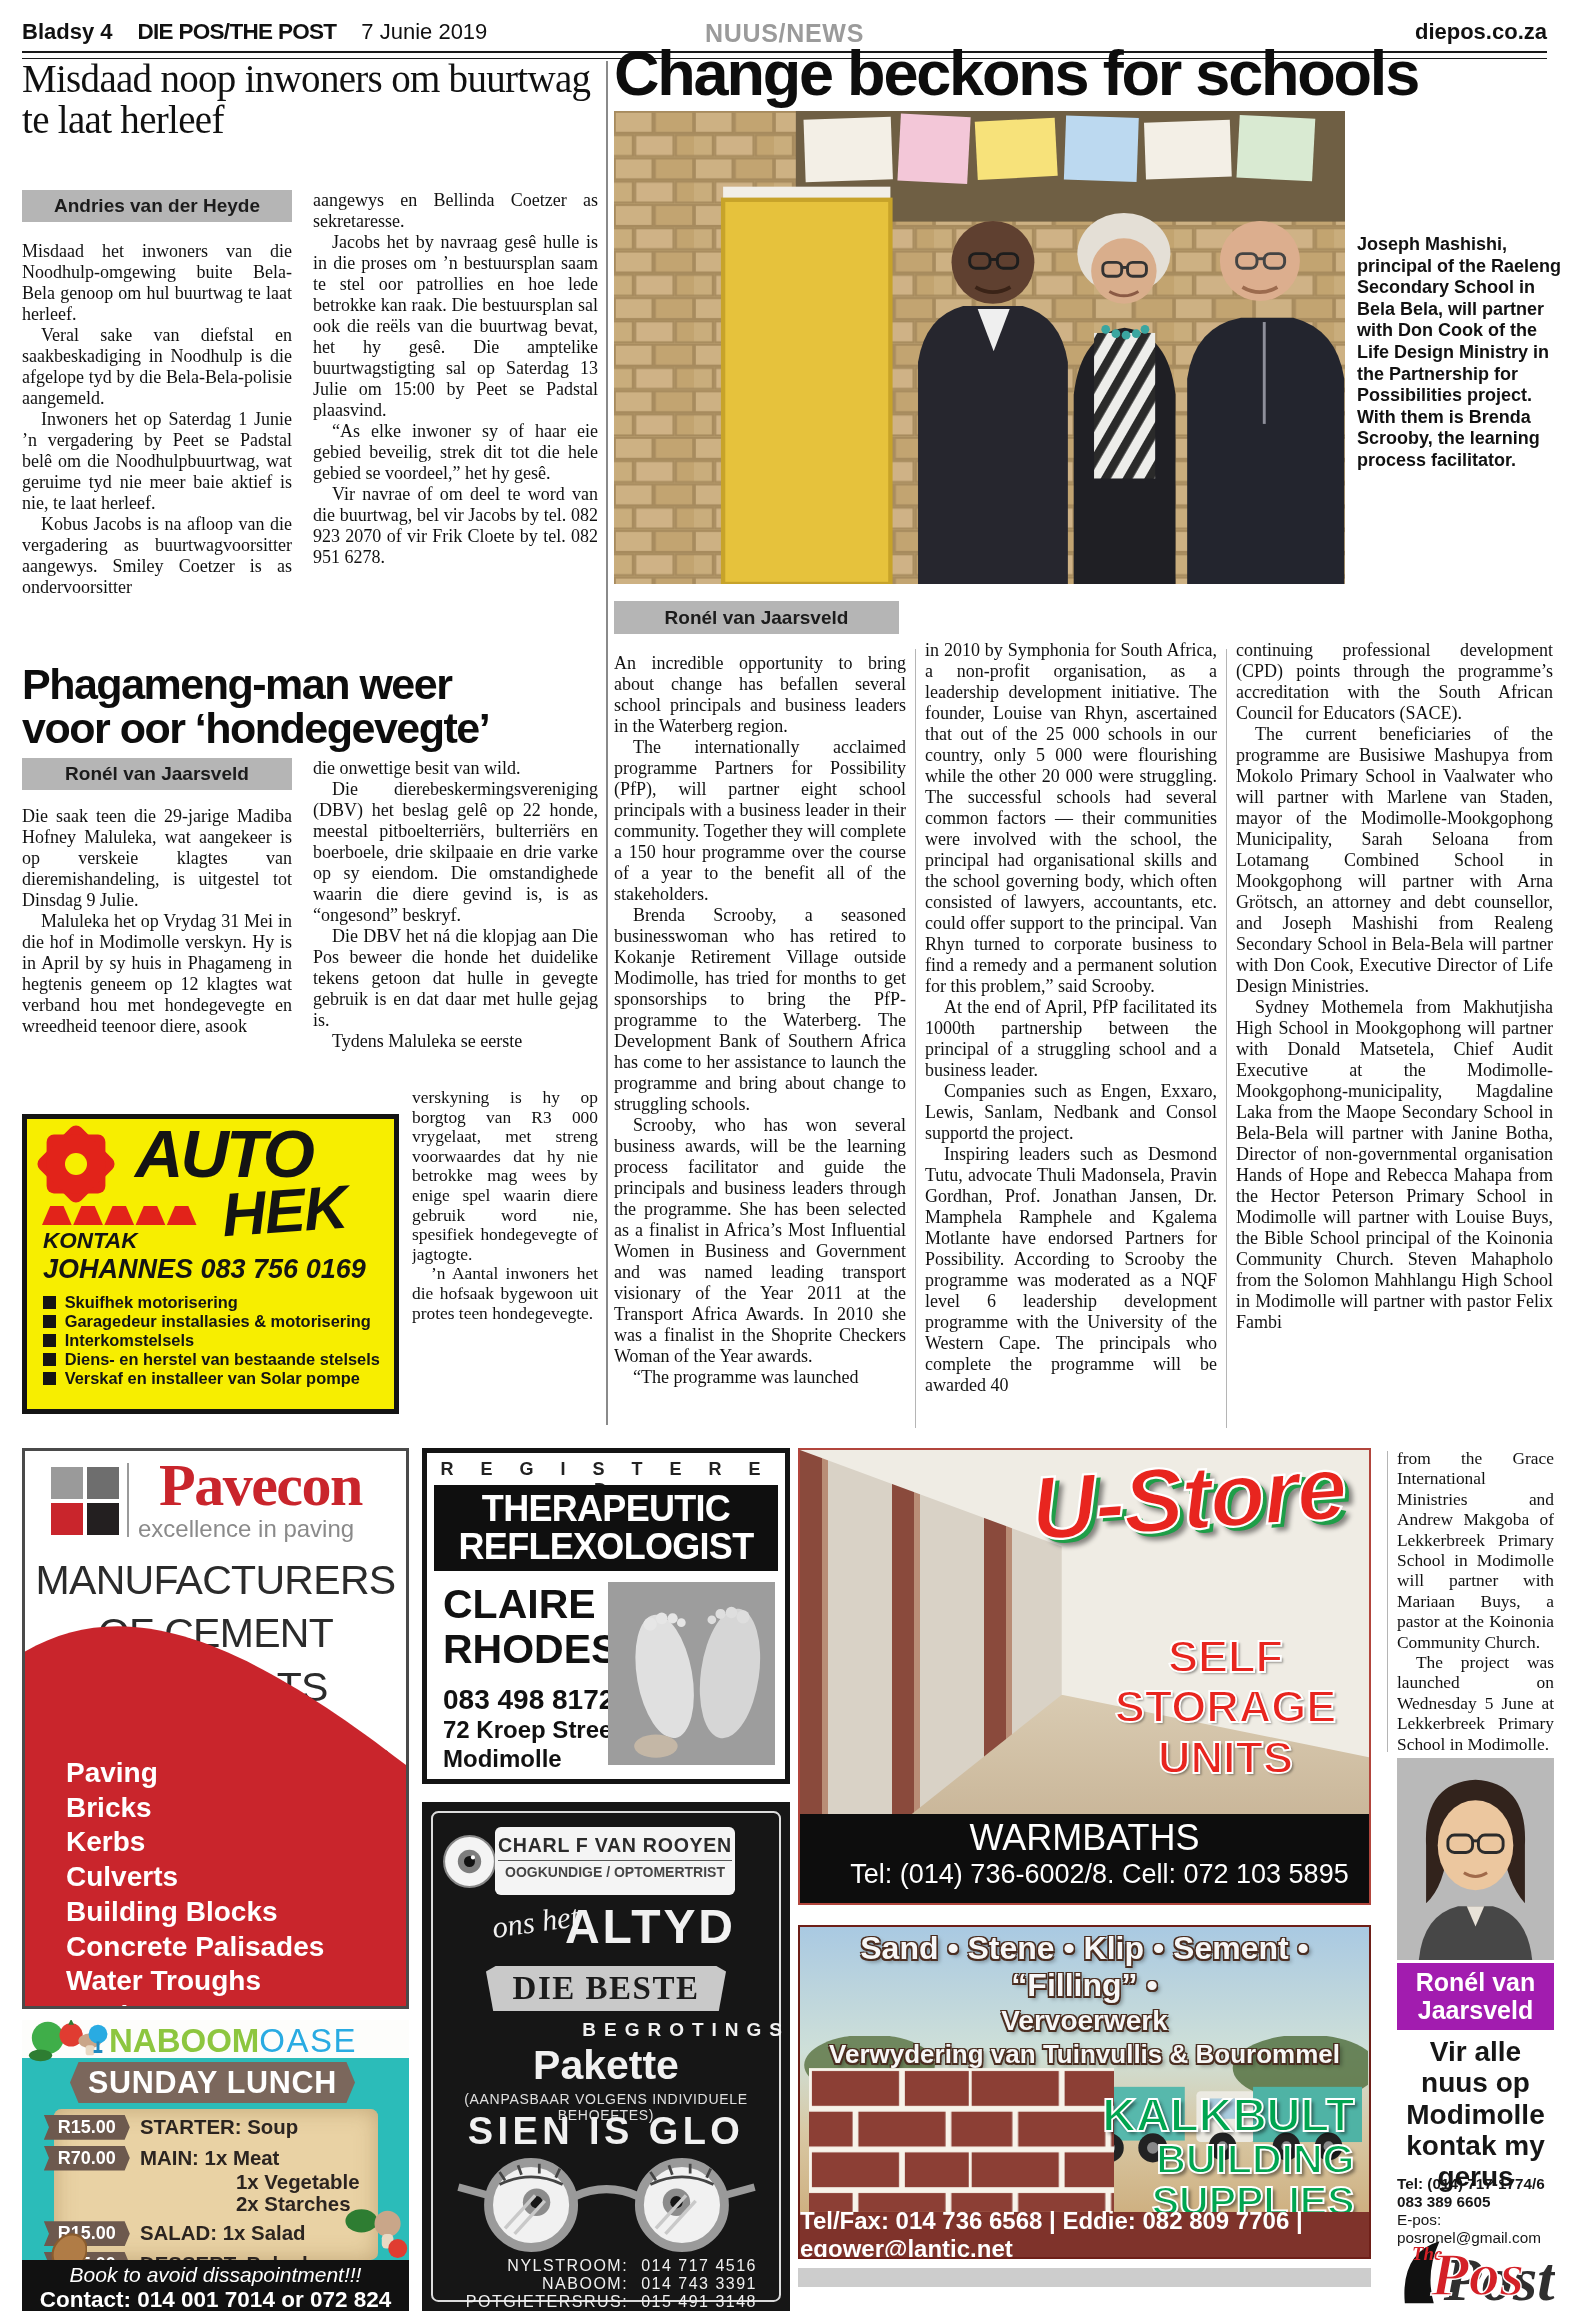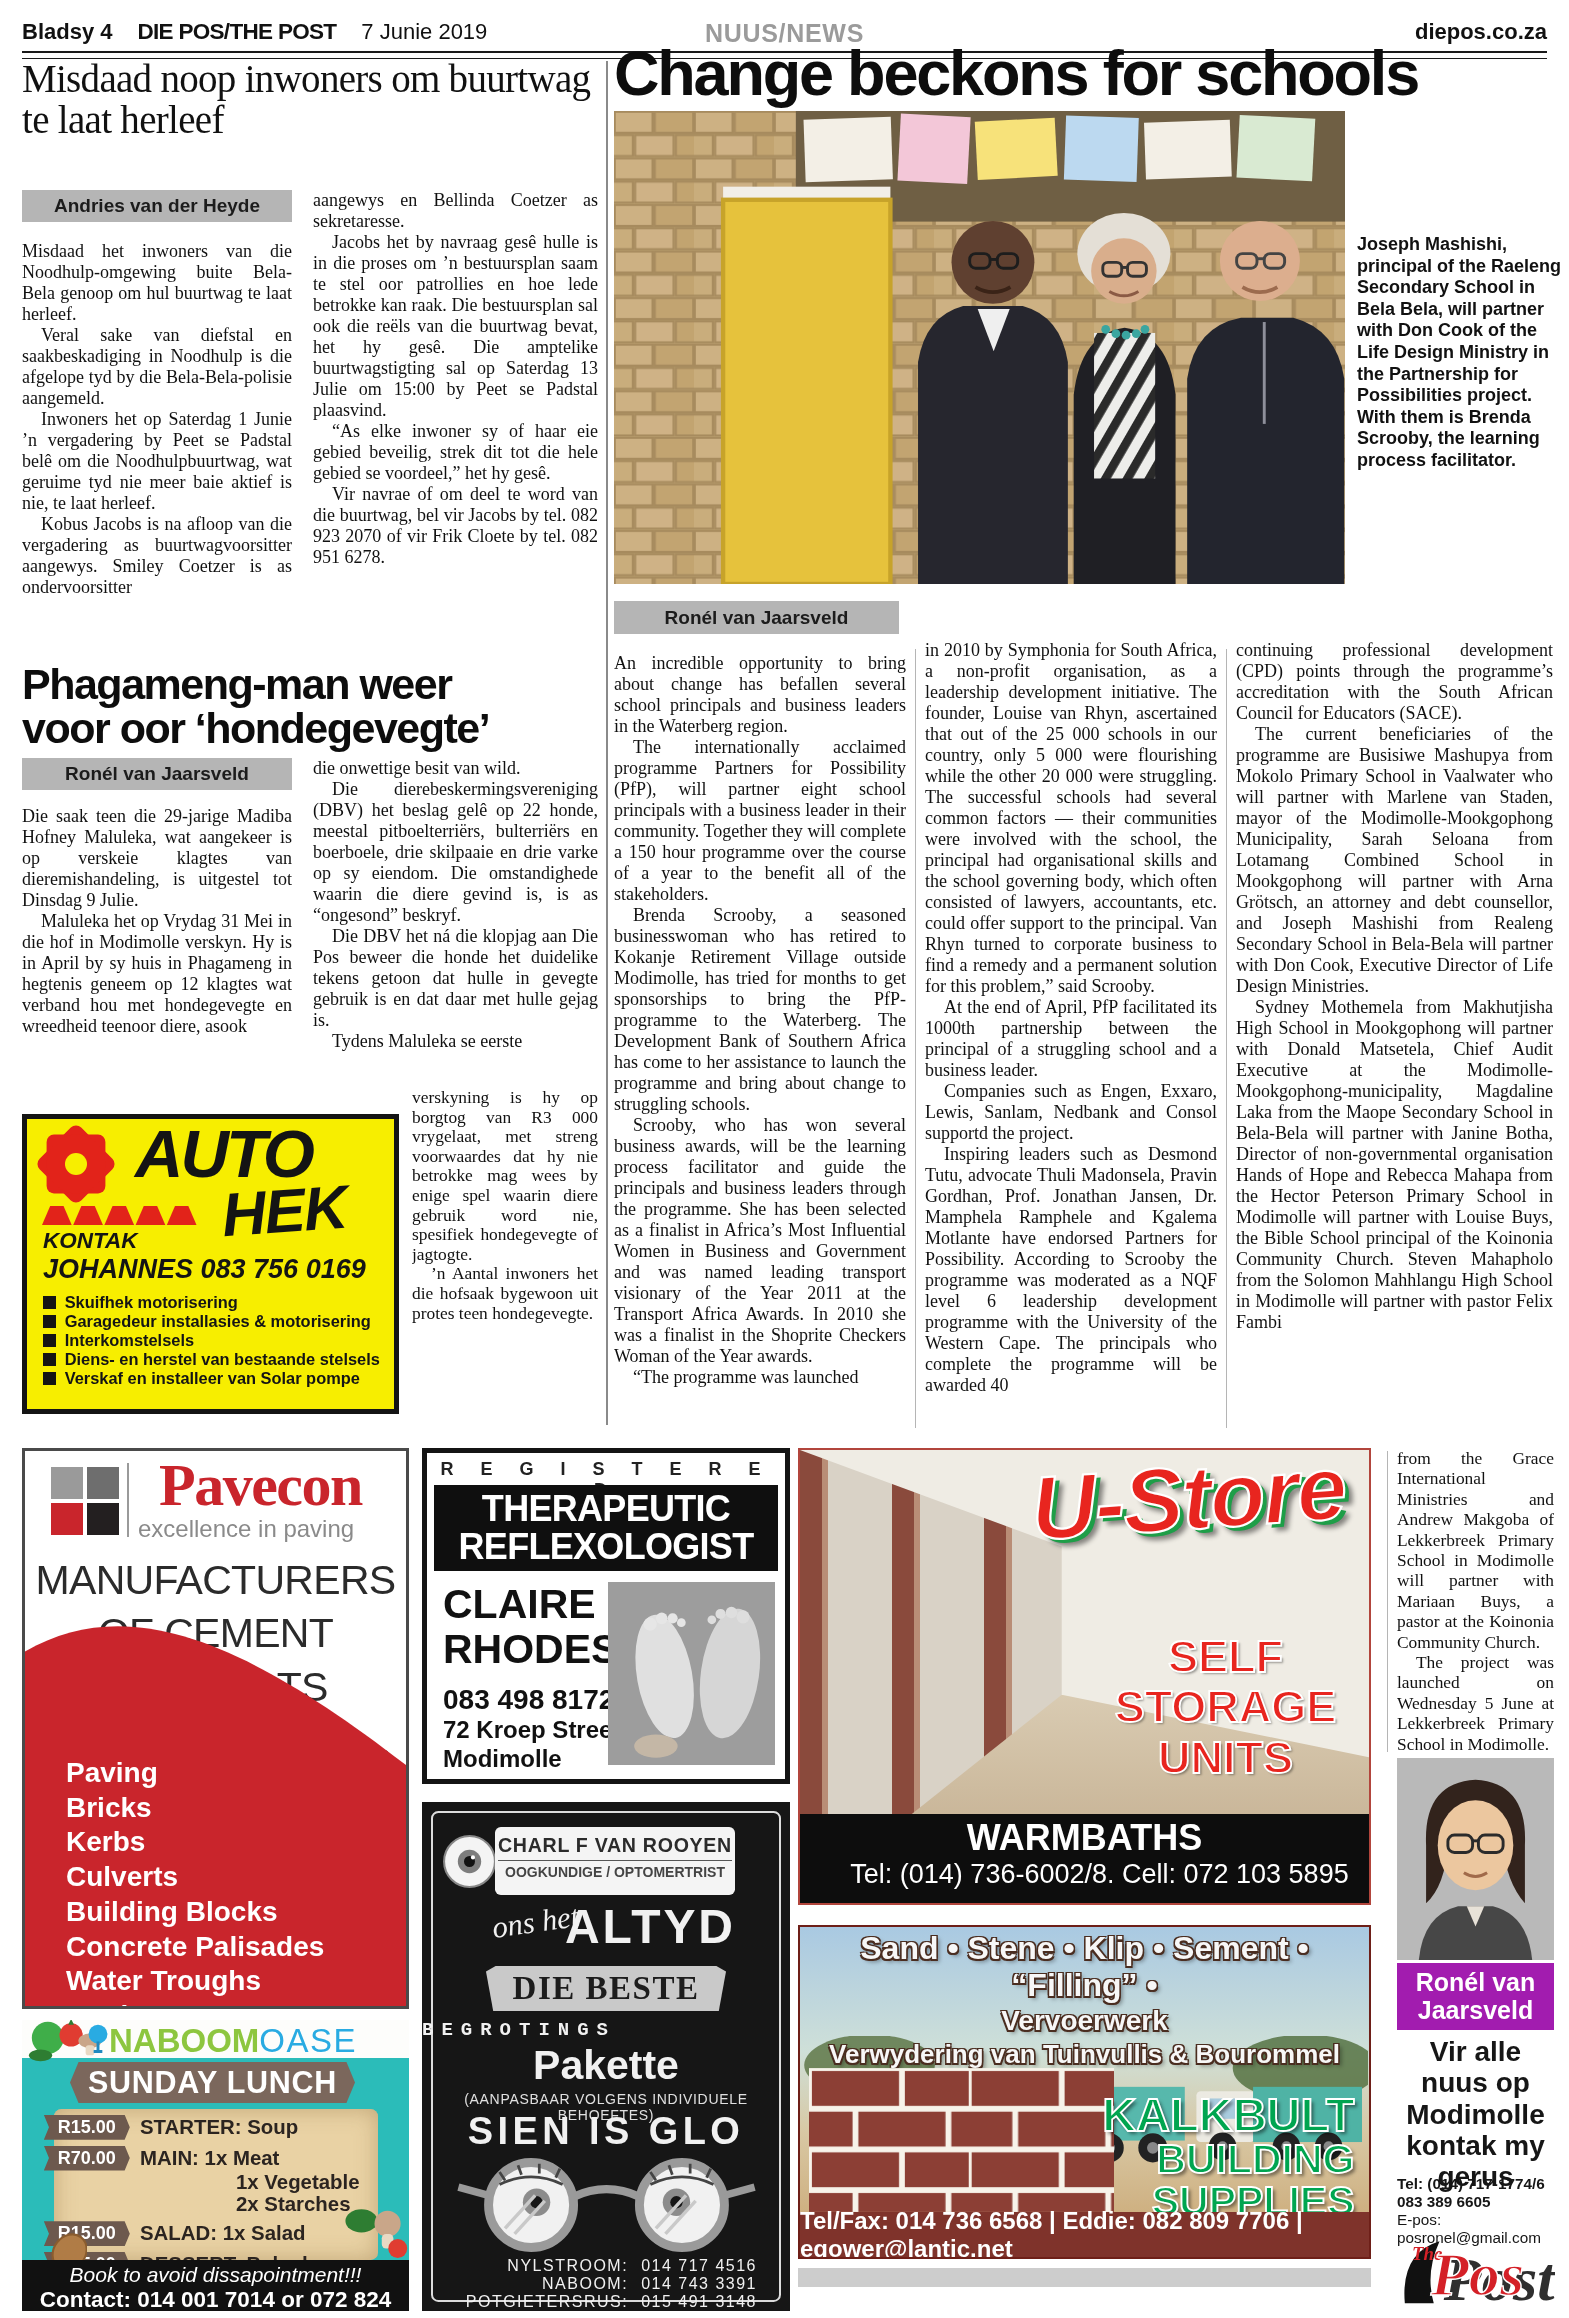--- a/index.html
+++ b/index.html
@@ -81,36 +81,36 @@
 
   
   .charl{left:422px;top:1802px;width:368px;height:509px;background:#161616;box-sizing:border-box;overflow:hidden;font-family:"Liberation Sans",sans-serif;color:#f1f1f1;}
   .charl:before{content:"";position:absolute;inset:8.7px;border:2.2px solid #dcdcdc;border-radius:7.3px;pointer-events:none;}
   .ch-box{position:absolute;left:73px;top:25px;width:240px;height:68px;background:#f4f4f4;border-radius:5.8px;color:#2b2b2b;text-align:center;padding-top:7.3px;box-sizing:border-box;}
   .ch-box .nm{font-weight:700;font-size:19.6px;letter-spacing:0.7px;border-bottom:1.5px solid #555;display:inline-block;padding-bottom:2.9px;}
   .ch-box .sub{font-weight:700;font-size:14px;color:#444;margin-top:2.9px;}
   .ch-onshet{position:absolute;left:70px;top:103px;font-style:italic;font-size:30.5px;transform:rotate(-8deg);font-family:"Liberation Serif",serif;}
   .ch-altyd{position:absolute;left:143px;top:97px;font-weight:900;font-size:48px;letter-spacing:2.9px;}
   .ch-banner{position:absolute;left:64px;top:164px;width:240px;height:45px;background:#c9c9c9;color:#1d1d1d;display:flex;align-items:center;justify-content:center;font-family:"Liberation Serif",serif;font-weight:700;font-size:33px;letter-spacing:1.5px;clip-path:polygon(0 12%,4% 0,96% 0,100% 12%,97% 100%,3% 100%);}
-  .ch-begro{position:absolute;left:0;top:217px;width:100%;text-align:left;font-weight:700;font-size:19px;letter-spacing:8px;font-family:Liberation Mono, monospace;}
+  .ch-begro{position:absolute;left:0;top:217px;width:100%;text-align:right;font-weight:700;font-size:19px;letter-spacing:8px;}
   .ch-pakette{position:absolute;left:0;top:240px;width:100%;text-align:center;font-weight:700;font-size:41px;}
   .ch-note{position:absolute;left:0;top:289px;width:100%;text-align:center;font-size:14px;letter-spacing:0.7px;color:#e0e0e0;}
   .ch-sien{position:absolute;left:0;top:308px;width:100%;text-align:center;font-weight:900;font-size:38px;letter-spacing:4.4px;}
   .ch-glasses{position:absolute;left:28px;top:355px;width:313px;height:96px;}
   .ch-phones{position:absolute;right:33px;top:455px;font-size:16px;line-height:18px;letter-spacing:1.5px;text-align:right;white-space:nowrap;}
   .ch-phones b{font-weight:400;display:inline-block;min-width:109px;text-align:right;margin-left:13px;}
 
   
   .ustore{left:798px;top:1448px;width:573px;height:457px;border:2.2px solid #b2453c;box-sizing:border-box;overflow:hidden;background:#efece4;}
   .us-wallL{position:absolute;left:0;top:0;width:46%;height:82%;background:repeating-linear-gradient(90deg,#8a4a3c 0 22px,#b98d76 22px 28px,#d9d2c6 28px 92px);clip-path:polygon(0 0,100% 26%,100% 100%,0 100%);}
   .us-floor{position:absolute;left:0;bottom:0;width:100%;height:46%;background:linear-gradient(#d9cbb2,#bfa océ88);background:linear-gradient(#d9cbb2,#bfa888);clip-path:polygon(0 100%,46% 0,100% 30%,100% 100%);}
   .us-logo{position:absolute;left:231px;top:-2.9px;font-family:"Liberation Sans",sans-serif;font-style:italic;font-weight:900;font-size:90px;letter-spacing:-1.5px;color:#e8251f;-webkit-text-stroke:2.2px #fff;text-shadow:4.4px 4.4px 0 #1e9e48,8px 8px 5.8px rgba(0,0,0,.45);transform:rotate(-4deg);}
   .us-stack{position:absolute;left:291px;top:182px;width:269px;text-align:center;font-family:"Liberation Sans",sans-serif;font-weight:900;font-size:45px;line-height:1.12;color:#e8251f;-webkit-text-stroke:1.8px #fff;text-shadow:2.2px 2.2px 2.2px rgba(0,0,0,.35);}
   .us-band{position:absolute;left:0;right:0;bottom:0;height:89px;background:#0d0d0d;color:#fff;text-align:center;font-family:"Liberation Sans",sans-serif;}
-  .us-town{font-weight:700;font-size:36px;line-height:42px;margin-top:2.9px;}
+  .us-town{font-weight:400;font-size:36px;line-height:42px;margin-top:2.9px;}
   .us-tel{font-size:27px;padding-left:30px;}
 
   
   .kalkbult{left:798px;top:1925px;width:573px;height:334px;border:2.9px solid #6e1f18;box-sizing:border-box;overflow:hidden;background:linear-gradient(#a9c9e2 0%,#cfe0d8 38%,#d8c8a4 62%,#c9a36e 100%);font-family:"Liberation Sans",sans-serif;}
   .kb-top{position:absolute;left:0;top:2.9px;width:100%;text-align:center;color:#f7f7f7;font-weight:900;font-size:32px;letter-spacing:0;text-shadow:1.5px 1.5px 0 #4a2d20,-1.5px -1.5px 0 #4a2d20,1.5px -1.5px 0 #4a2d20,-1.5px 1.5px 0 #4a2d20,2.9px 2.9px 4.4px rgba(0,0,0,.4);}
   .kb-l2{font-size:28px;margin-top:1.5px;}
   .kb-l3{font-size:26px;margin-top:1.5px;}
   .kb-trucks{position:absolute;left:4.4px;top:109px;width:564px;height:138px;}
   .kb-bricks{position:absolute;left:8.7px;bottom:45px;width:305px;height:144px;}
   .kb-name{position:absolute;right:14.5px;top:164px;text-align:right;font-weight:900;color:#00a550;line-height:1.02;-webkit-text-stroke:1.8px #fff;text-shadow:2.9px 2.9px 3.6px rgba(0,0,0,.45);}

